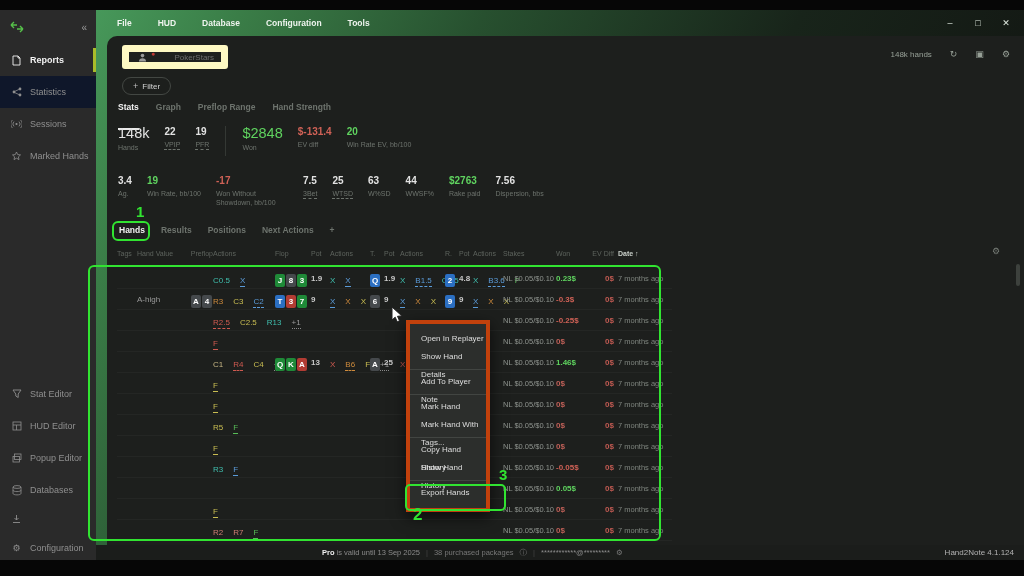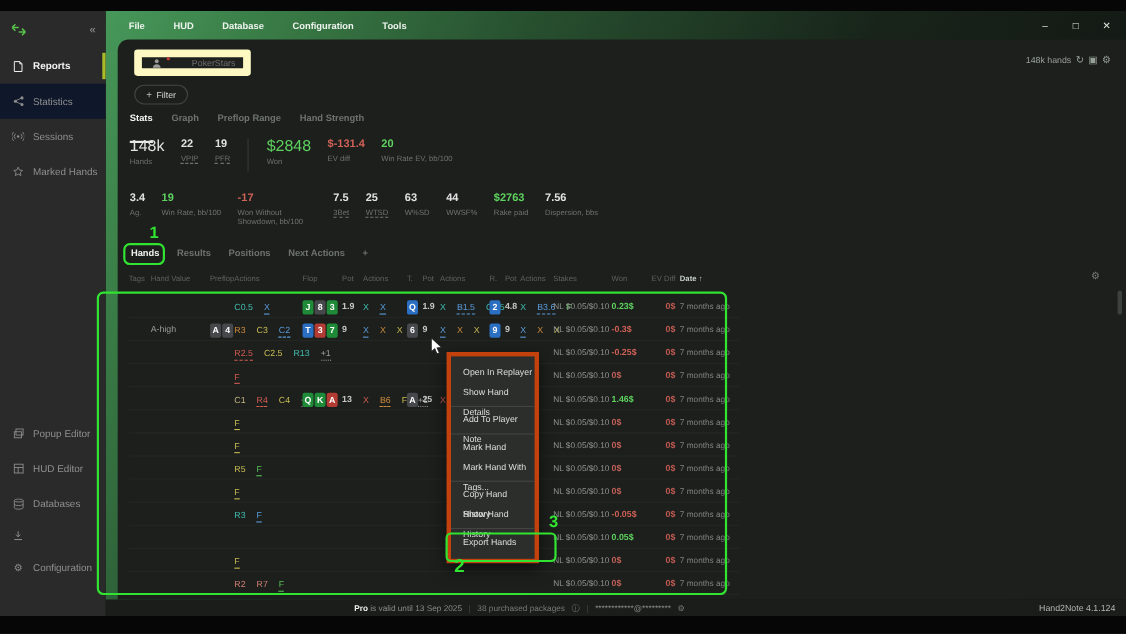--- a/index.html
+++ b/index.html
@@ -27,21 +27,21 @@
   .snav-item.hover{background:#0f172a}
   .snav-item .accent{position:absolute;right:0;top:4px;width:3px;height:24px;background:#a9bc2a}
   .snav-tools{position:absolute;top:368px;left:0;right:0}
   .snav-item.dl{height:26px}
   .icn{width:13px;display:inline-flex;justify-content:center;color:inherit;font-size:9px}
   
   .player-box{position:absolute;left:15px;top:9px;width:106px;height:24px;border:7px solid #fef9c3;
     border-radius:3px;display:flex;align-items:center;padding:0 7px;background:rgba(255,255,255,0.012)}
   .player-box .ptext{margin-left:auto;font-size:8px;color:#6e6e6e}
   .reddot{color:#c23a34;font-size:7px;margin-left:2px;margin-top:-8px}
-  .top-right{position:absolute;right:14px;top:13px;display:flex;gap:4px;align-items:center;
+  .top-right{position:absolute;right:14px;top:13px;display:flex;gap:18px;align-items:center;
     color:#97a097;font-size:8px}
   .top-right .ticn{font-size:9px}
   .filter-btn{position:absolute;left:15px;top:41px;height:18px;border:1px solid #434743;border-radius:9px;
     display:inline-flex;align-items:center;padding:0 10px;font-size:8px;color:#d5d5d5;gap:4px}
   .filter-btn .plus{color:#bdbdbd;font-size:9px}
   
   .vtabs{position:absolute;left:11px;top:66px;display:flex;gap:17px;font-size:8.5px;font-weight:bold;color:#6d736d}
   .vtab{padding-bottom:16px}
   .vtab.active{color:#f2f2f2;border-bottom:2px solid #eaeaea}
   .rtabs{position:absolute;left:12px;top:189px;display:flex;gap:16px;font-size:8.5px;font-weight:bold;color:#6d736d}
@@ -169,34 +169,42 @@
             </svg>
           </span>
           <span>Marked Hands</span>
 
    </div>
       </div>
     <div class="snav-tools" id="snav-tools">
         <div class="snav-item">
      <span class="icn">
             <svg width="10" height="10" viewBox="0 0 10 10">
-              <rect x="2.5" y="1" width="6.5" height="5.5" fill="none" stroke="currentColor" stroke-width="0.8"></rect>
-              <rect x="1" y="3.5" width="6.5" height="5.5" fill="none" stroke="currentColor" stroke-width="0.8"></rect>
-            </svg>
-          </span>
-          <span>Popup Editor</span>
+              <path d="M1 1h8L6.2 5v3.5L3.8 7V5z" fill="none" stroke="currentColor" stroke-width="0.9"></path>
+            </svg>
+          </span>
+          <span>Stat Editor</span>
    </div>
         <div class="snav-item">
      <span class="icn">
             <svg width="10" height="10" viewBox="0 0 10 10">
               <rect x="1" y="1" width="8" height="8" fill="none" stroke="currentColor" stroke-width="0.8"></rect>
               <path d="M1 4h8M4.5 4v5" stroke="currentColor" stroke-width="0.8"></path>
             </svg>
           </span>
           <span>HUD Editor</span>
+   </div>
+        <div class="snav-item">
+     <span class="icn">
+            <svg width="10" height="10" viewBox="0 0 10 10">
+              <rect x="2.5" y="1" width="6.5" height="5.5" fill="none" stroke="currentColor" stroke-width="0.8"></rect>
+              <rect x="1" y="3.5" width="6.5" height="5.5" fill="none" stroke="currentColor" stroke-width="0.8"></rect>
+            </svg>
+          </span>
+          <span>Popup Editor</span>
    </div>
         <div class="snav-item">
      <span class="icn">
             <svg width="10" height="11" viewBox="0 0 10 11">
               <ellipse cx="5" cy="2" rx="4" ry="1.4" fill="none" stroke="currentColor" stroke-width="0.8"></ellipse>
               <path d="M1 2v6.5c0 .8 1.8 1.4 4 1.4s4-.6 4-1.4V2M1 5.2c0 .8 1.8 1.4 4 1.4s4-.6 4-1.4" fill="none" stroke="currentColor" stroke-width="0.8"></path>
             </svg>
           </span>
           <span>Databases</span>
    </div>

